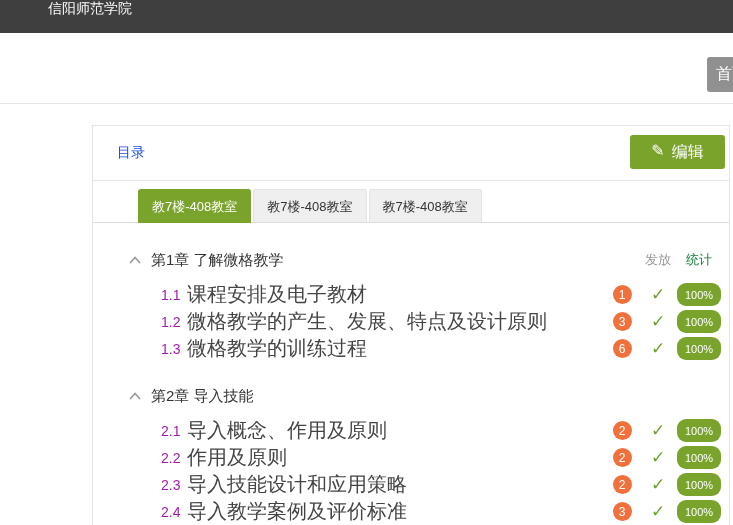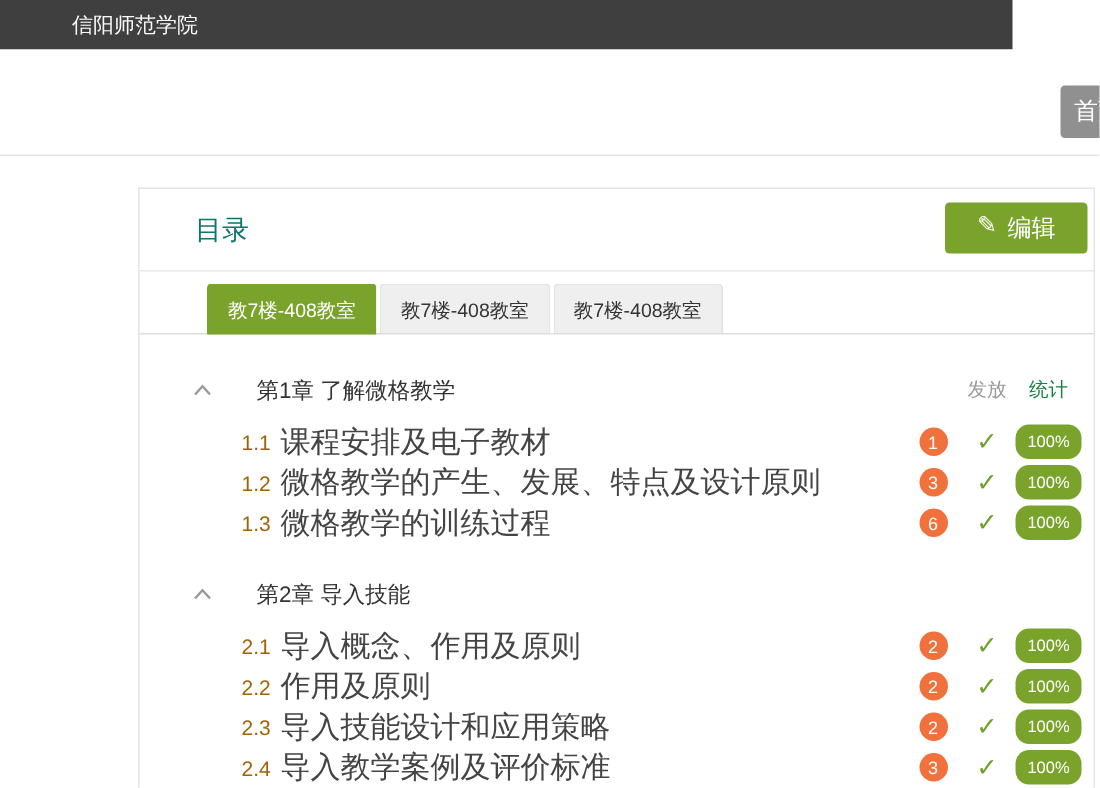--- a/index.html
+++ b/index.html
@@ -1,69 +1,69 @@
 <!DOCTYPE html>
 <html><head>
 <meta charset="utf-8">
 <style>
   * { margin:0; padding:0; box-sizing:border-box; }
   html,body { width:733px; height:525px; overflow:hidden; background:#fff;
     font-family:"Liberation Sans","DejaVu Sans",sans-serif; position:relative; }
 
   
-  .topbar { position:absolute; left:0; top:0; width:675px; height:33px;
-    background:#3f3f3f; display:flex; align-items:center; }
+  .topbar { position:absolute; left:0; top:0; width:733px; height:33px;
+    background:#3f3f3f; display:flex; }
   .topbar .school { color:#fafafa; font-size:14px; margin-left:48px; }
 
   
   .header { position:absolute; left:0; top:33px; width:733px; height:71px;
     background:#fff; border-bottom:1px solid #e6e6e6; }
   .header-inner { display:flex; align-items:baseline; padding:22px 0 0 105px; }
   .course-title { font-size:24px; color:#3c3c3c; }
   .portal-link { font-size:14px; color:#7eb043; text-decoration:none; cursor:pointer; }
   .home-btn { position:absolute; left:707px; top:24px; width:60px; height:35px;
     background:#909090; color:#fff; font-size:16px; border:none; border-radius:3px;
     text-align:left; padding-left:9px; cursor:pointer;
     font-family:"Liberation Sans","DejaVu Sans",sans-serif; }
 
   
   .card { position:absolute; left:92px; top:125px; width:638px; height:430px;
     background:#fff; border:1px solid #e4e4e4; }
   .card-header { height:55px; border-bottom:1px solid #e8e8e8;
     display:flex; align-items:center; padding:0 4px 0 24px; position:relative; }
-  .card-title { font-size:18px; color:#0f766e;margin-left:13px; }
+  .card-title { font-size:14px; color:#1d4ed8; }
   .edit-btn { position:absolute; right:4px; top:9px; height:34px; width:95px;
     background:#7aa32c; color:#fff; border:none; border-radius:3px; font-size:16px;
     display:flex; align-items:center; justify-content:center; gap:7px; cursor:pointer;
     font-family:"Liberation Sans","DejaVu Sans",sans-serif; }
   .pencil { font-size:16px; line-height:1; transform:translateY(-1px); }
 
   
   .tabs { margin-top:8px; border-bottom:1px solid #ddd; padding-left:45px;
     display:flex; gap:2px; align-items:flex-start; height:34px; }
   .tab { height:33px; line-height:33px; padding:0 13px; font-size:13px;
     background:#efefef; border:1px solid #e3e3e3; border-bottom:none; color:#333;
     border-radius:3px 3px 0 0; cursor:pointer; white-space:nowrap; }
   .tab.active { background:#7aa32c; color:#fff; border-color:#7aa32c; height:34px;
     line-height:34px; margin-bottom:-1px; }
 
   
   .chapter1 { margin-top:25px; }
   .chapter2 { margin-top:22px; }
-  .chapter-header { display:flex; align-items:center; padding-left:36px; height:24px;gap:20px; }
+  .chapter-header { display:flex; align-items:center; padding-left:36px; height:24px; }
   .chev { width:12px; height:8px; margin-right:10px; flex:none; cursor:pointer; }
   .chapter-title { font-size:15px; color:#333; flex:1; cursor:pointer; }
   .col-heads { display:flex; align-items:center; margin-right:7px; }
   .col-heads .ch1 { width:36px; }
   .col-heads .ch2 { width:36px; text-align:center; font-size:13px; color:#999; }
   .col-heads .ch3 { width:46px; text-align:center; font-size:13px; color:#15803d; }
 
   .rows { margin-top:9px; }
   .row { display:flex; align-items:center; height:27px; padding-left:68px; }
-  .row-num { font-size:14px; color:#a16207; width:26px; flex:none; }
+  .row-num { font-size:14px; color:#a21caf; width:26px; flex:none; }
   .row-title { font-size:20px; color:#444; flex:1; cursor:pointer; }
   .right-cluster { display:flex; align-items:center; margin-right:7px; }
   .cell-badge { width:36px; display:flex; justify-content:center; }
   .cell-check { width:36px; display:flex; justify-content:center; }
   .cell-pill  { width:46px; display:flex; justify-content:center; }
   .badge { width:19px; height:19px; border-radius:50%; background:#f0713c; color:#fff;
     font-size:12px; display:flex; align-items:center; justify-content:center; }
   .check { color:#6fa12e; font-size:17px; line-height:1; }
   .pill { min-width:44px; height:23px; border-radius:9px; background:#7aa32c; color:#fff;
     font-size:11px; display:flex; align-items:center; justify-content:center; padding:0 4px; }

